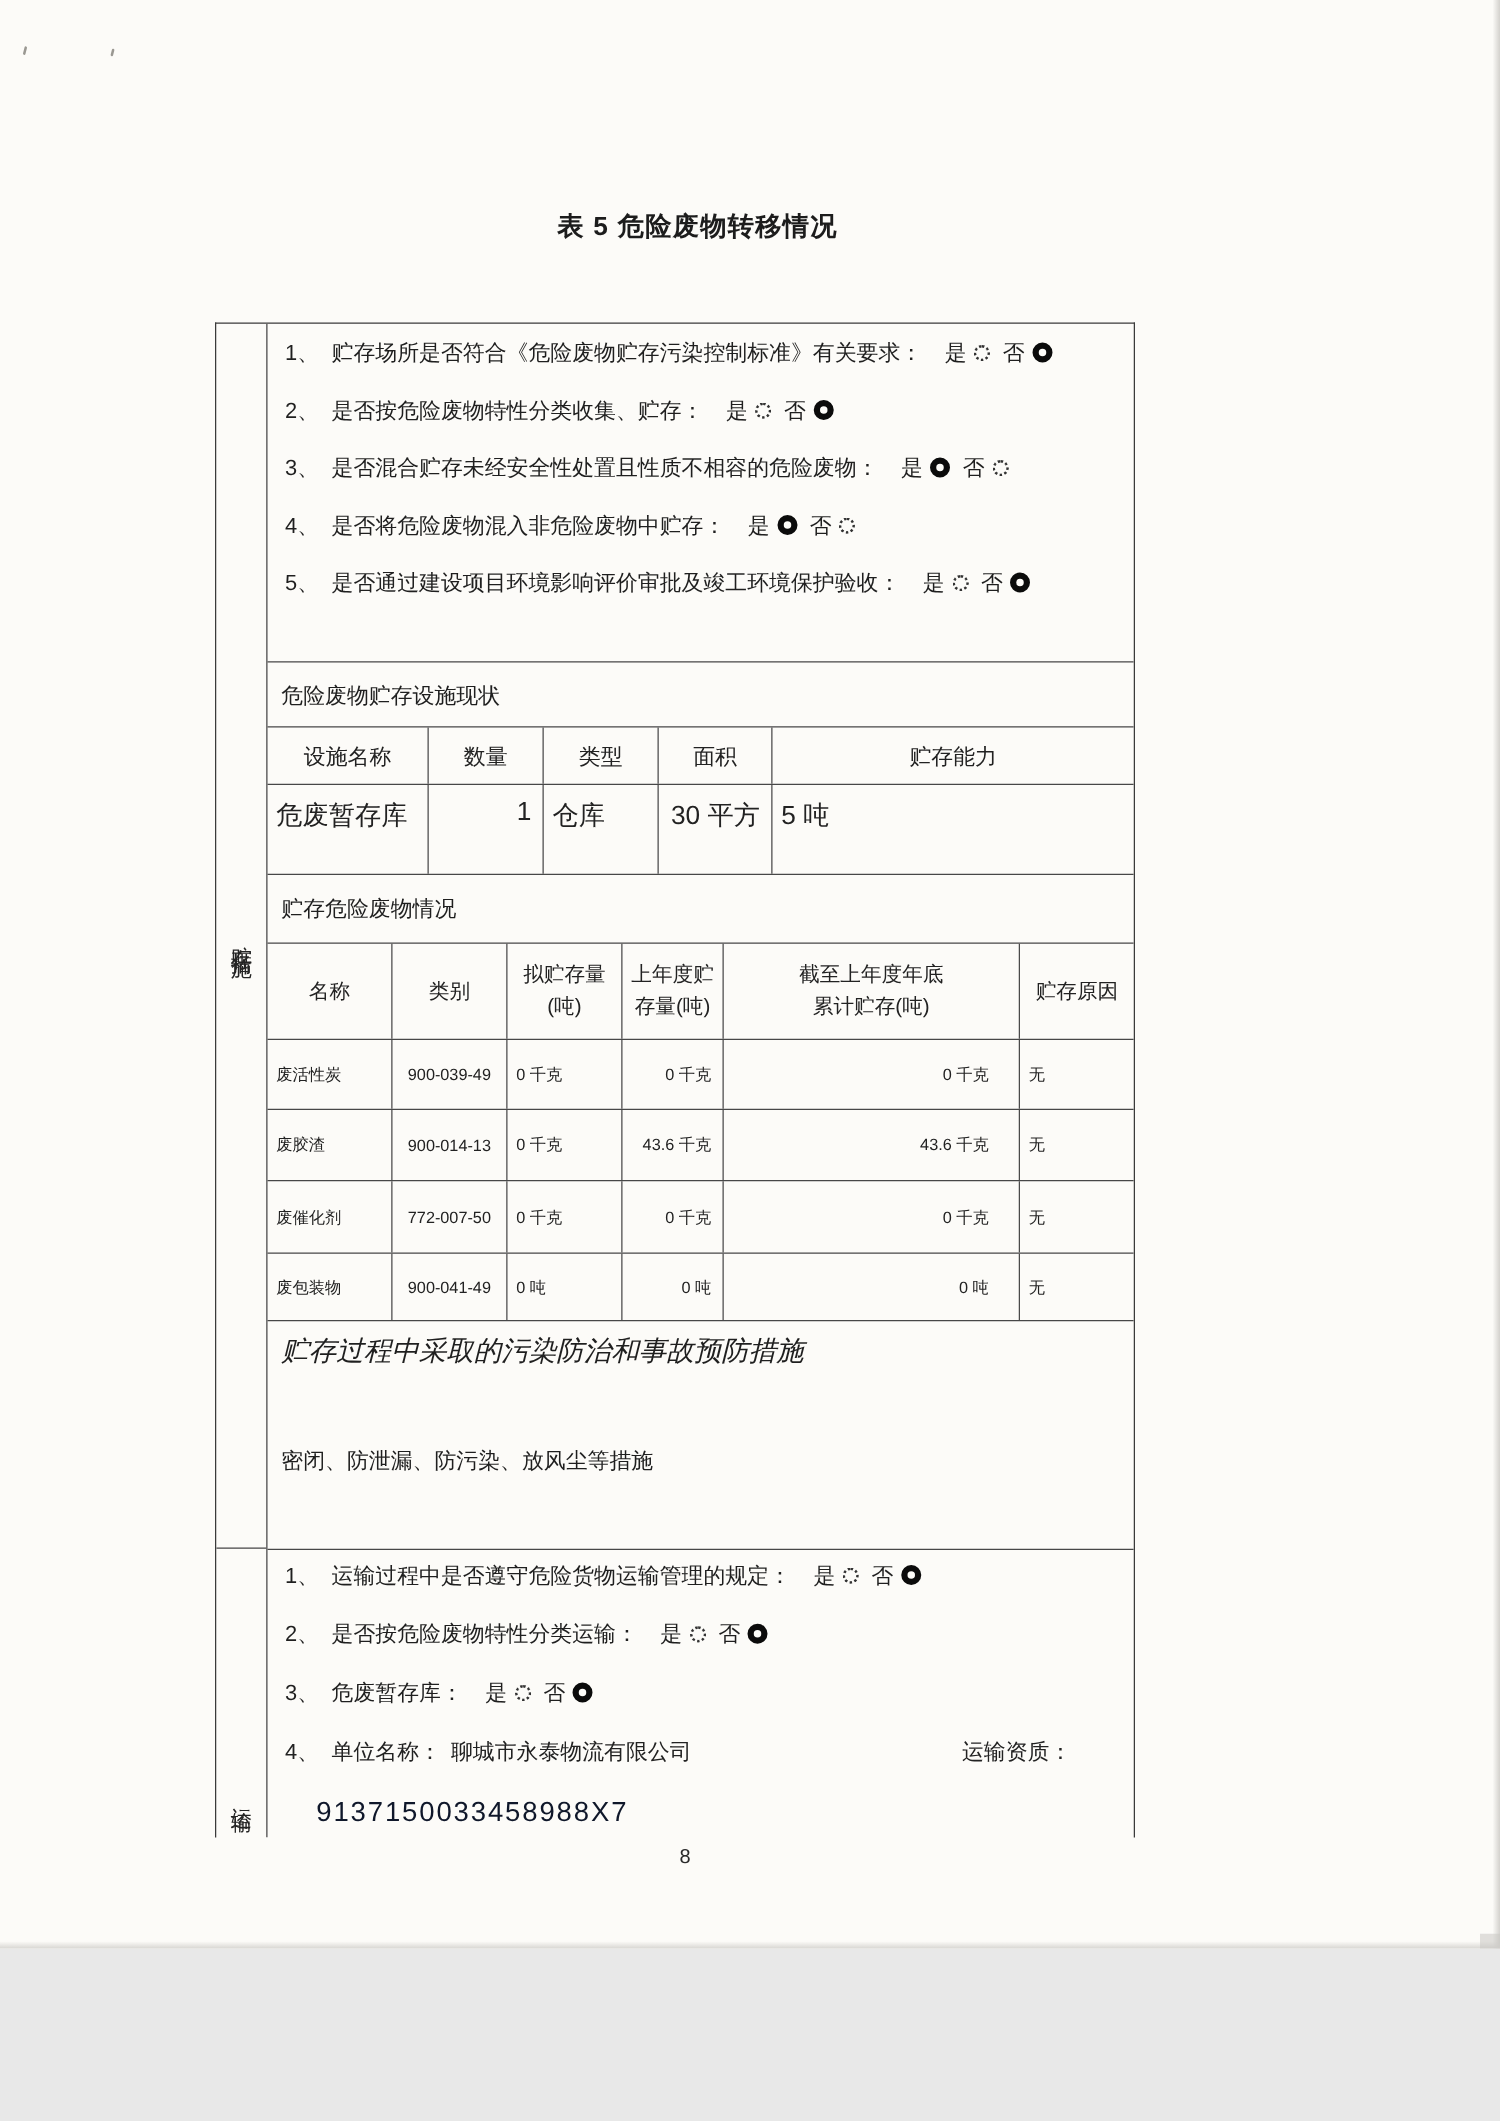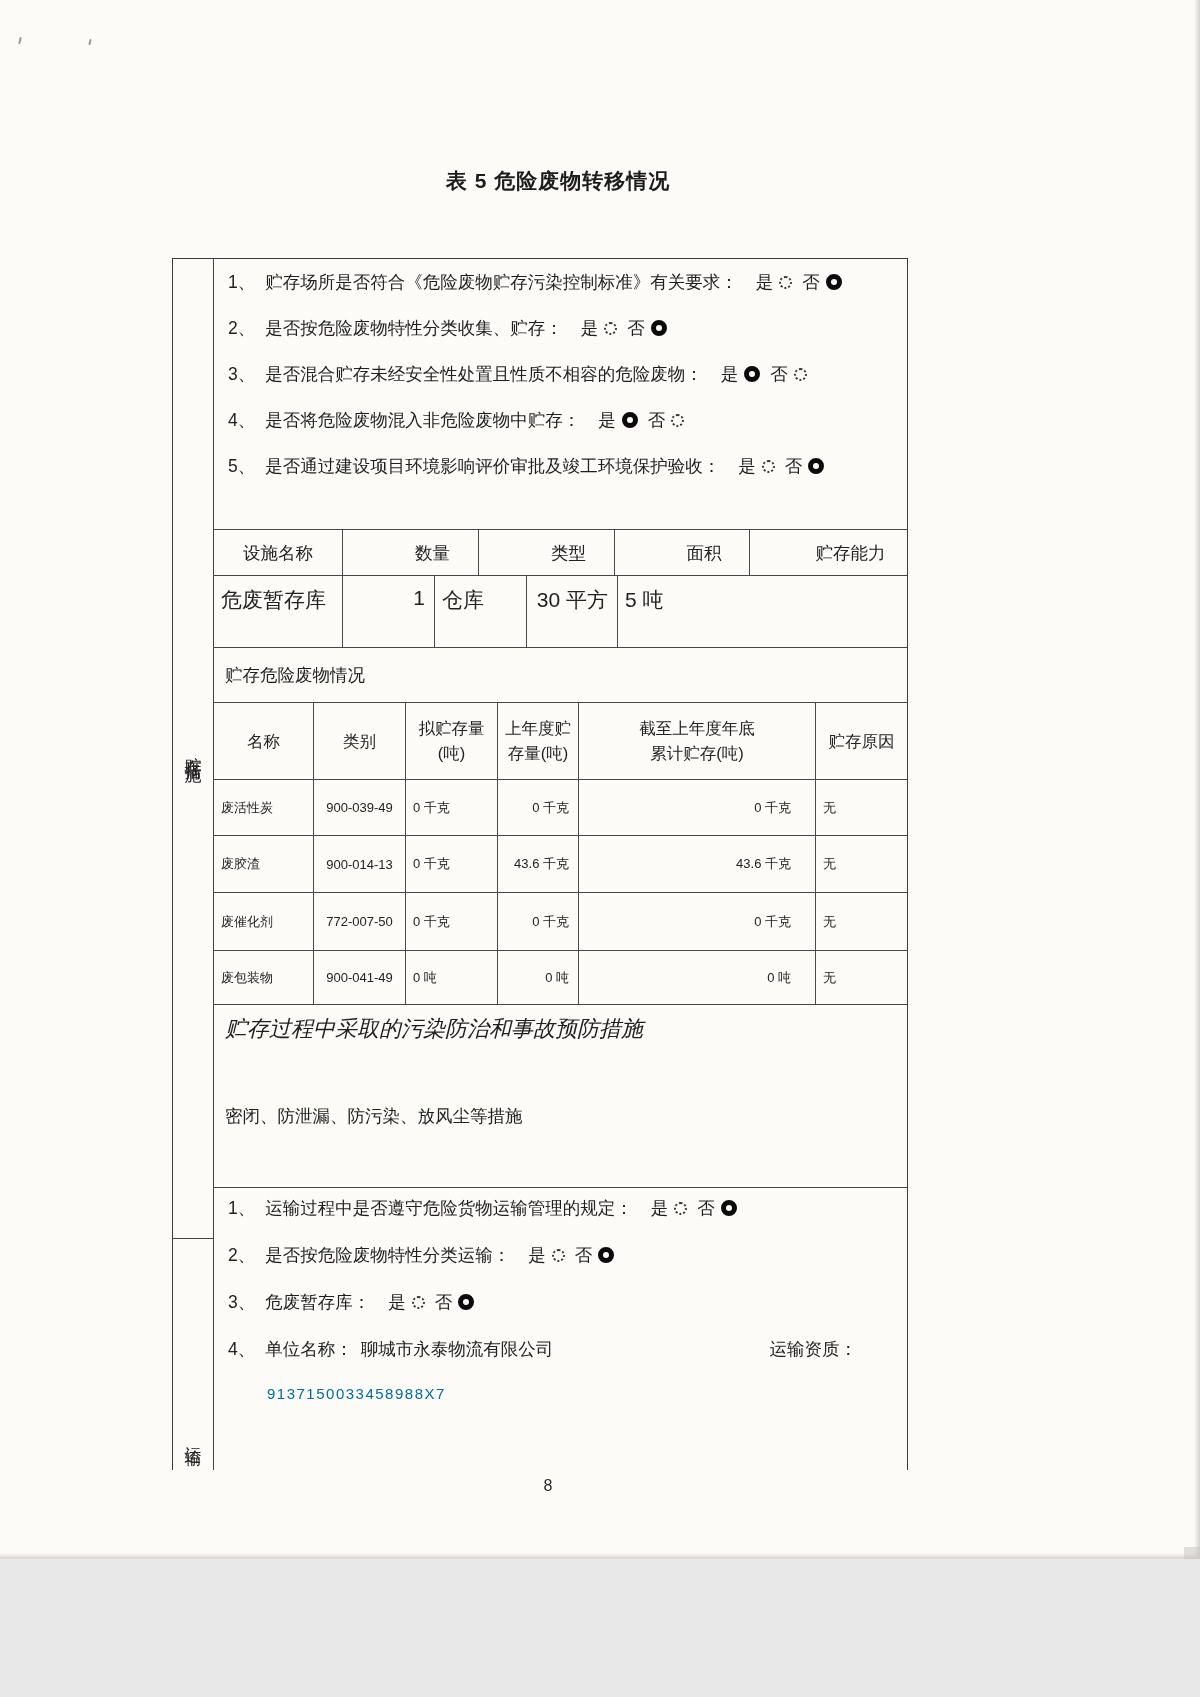--- a/index.html
+++ b/index.html
@@ -54,21 +54,21 @@
   .q[data-answer="yes"] .radio-yes,
   .q[data-answer="no"]  .radio-no{width:6px;height:6px;border:5px solid #0b0b0b;}
 
   
   .sec-label{display:flex;align-items:center;padding-left:11px;font-size:17.5px;color:#1f1f1f;}
   .sec-label-1{height:52px;flex:0 0 52px;}
   .sec-label-2{height:55px;flex:0 0 55px;}
 
   
   .fac-header,.fac-data{display:grid;grid-template-columns:129px 92px 92px 91px 1fr;}
-  .fac-header{height:46px;flex:0 0 46px;gap:44px;}
+  .fac-header{height:46px;flex:0 0 46px;}
   .fac-data{height:72px;flex:0 0 72px;}
   .cell{box-sizing:border-box;border-right:1.4px solid #4a4a4a;display:flex;align-items:center;font-size:17px;color:#222;min-width:0;}
   .cell:last-child{border-right:none;}
   .hc{justify-content:center;font-size:17.5px;}
   .fac-data .cell{align-items:flex-start;padding-top:10px;font-size:21px;}
   .al{justify-content:flex-start;padding-left:7px;}
   .ar{justify-content:flex-end;padding-right:9px;}
   .ac{justify-content:center;}
   .ar-wide{justify-content:flex-end;padding-right:24px;}
 
@@ -81,21 +81,21 @@
   .waste-row .cell{font-size:13px;}
 
   
   .prevention{height:183px;flex:0 0 183px;padding:9px 0 0 11px;}
   .prevention-label{font-size:22px;font-style:italic;color:#1f1f1f;}
   .prevention-answer{font-size:17.5px;margin-top:60px;color:#1f1f1f;}
 
   .t-q4{display:flex;align-items:center;font-size:17.5px;line-height:22px;}
   .t-q4 .spacer{flex:1;}
   .qual-label{margin-right:50px;}
-  .credit-code{margin-left:39px;font-size:15px;letter-spacing:1.5px;color:#0369a1;}
+  .credit-code{margin-left:25px;font-size:22px;letter-spacing:1.5px;color:#0f172a;}
 
   .page-number{position:absolute;left:548px;top:1477px;transform:translateX(-50%);font-size:16px;color:#2a2a2a;}
 </style>
 </head>
 <body>
 
 <div class="page">
 
   <div class="mark mark-1"></div>
   <div class="mark mark-2"></div>
@@ -151,20 +151,21 @@
         <div class="q" data-answer="no">
           <span class="qnum">5、</span>
           <span class="qtext">是否通过建设项目环境影响评价审批及竣工环境保护验收：</span>
           <span class="opt">是</span>
           <span class="radio radio-yes"></span>
           <span class="opt">否</span>
           <span class="radio radio-no"></span>
         </div>
       </div>
 
+      <div class="row sec-label sec-label-1">危险废物贮存设施现状</div>
 
       <div class="row fac-header">
         <div class="cell hc">设施名称</div>
         <div class="cell hc">数量</div>
         <div class="cell hc">类型</div>
         <div class="cell hc">面积</div>
         <div class="cell hc">贮存能力</div>
       </div>
 
       <div class="row fac-data">

